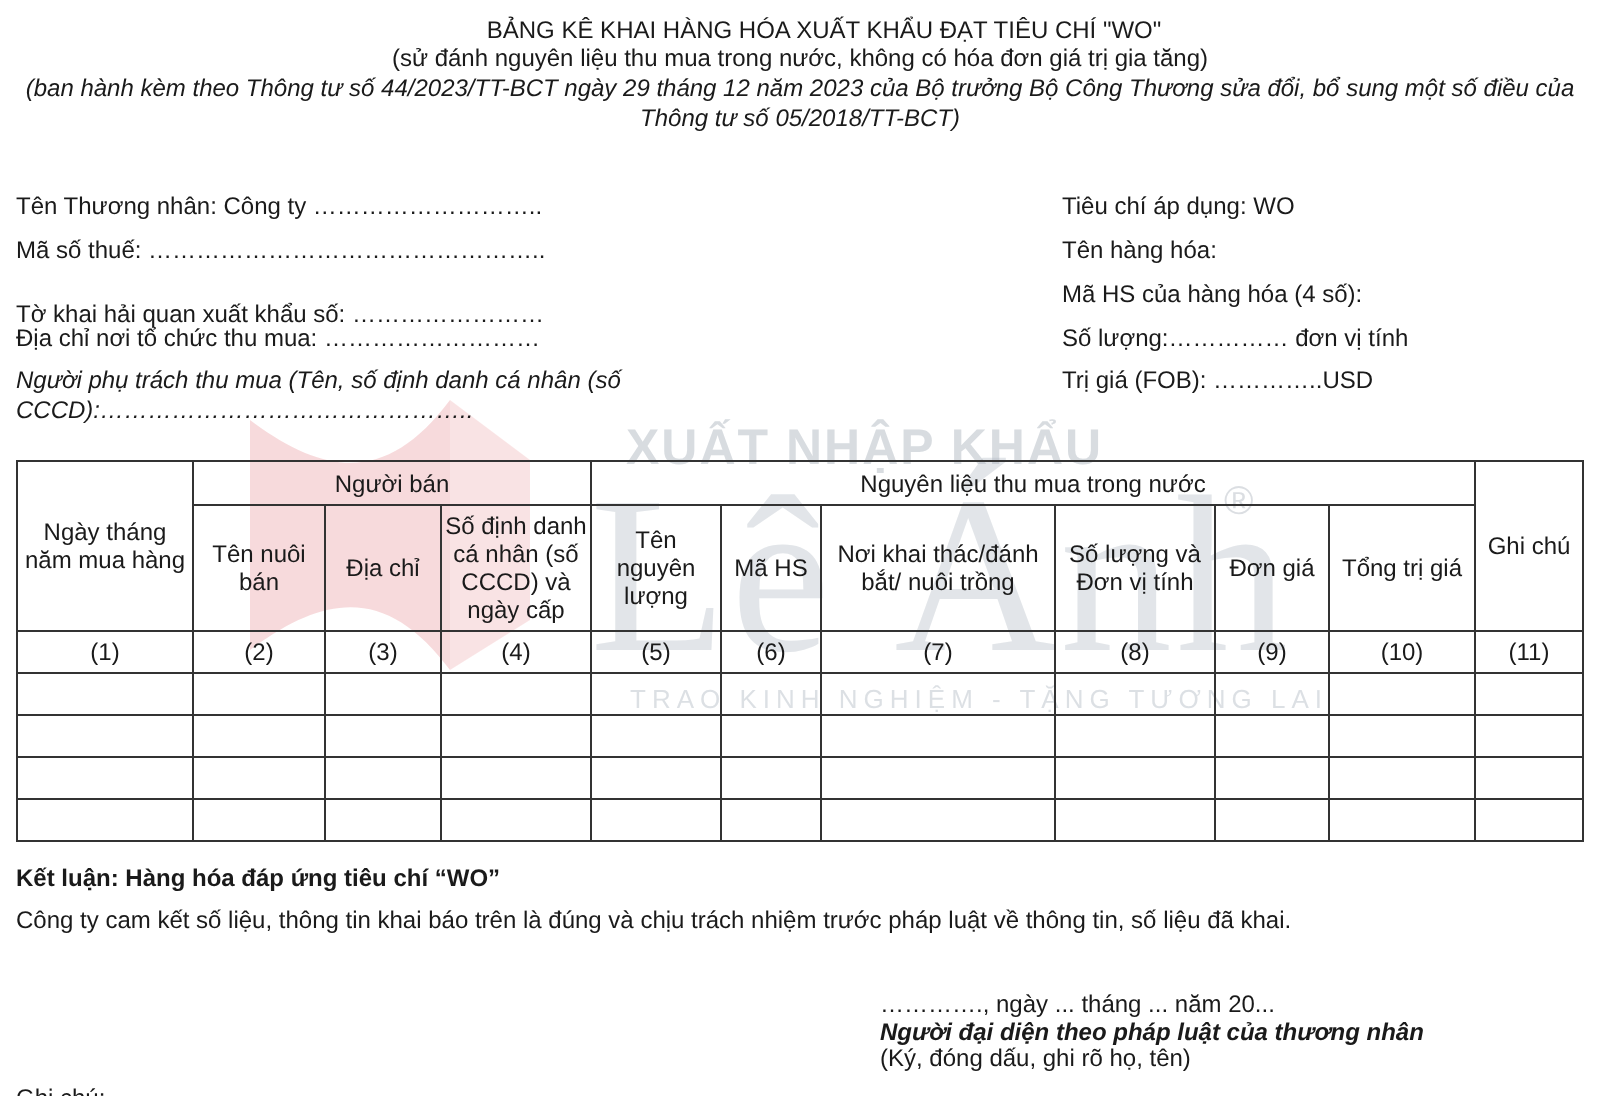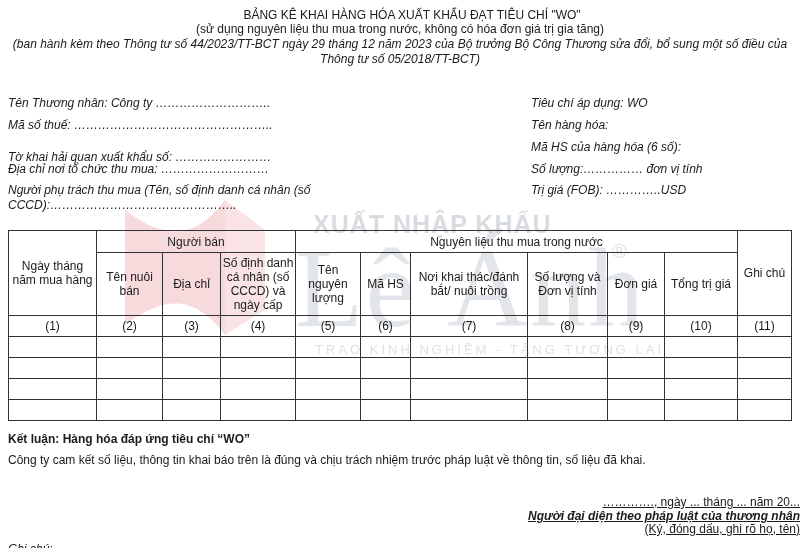--- a/index.html
+++ b/index.html
@@ -3,61 +3,61 @@
 <meta charset="utf-8">
 <style>
   html, body { margin: 0; padding: 0; background: #ffffff; }
   body { width: 800px; height: 548px; position: relative; overflow: hidden;
          font-family: "Liberation Sans", sans-serif; color: #1a1a1a; }
   .abs { position: absolute; }
   .center { left: 0; width: 800px; text-align: center; }
   .title { top: 8px; font-size: 12px; padding-left: 12px; }
   .subtitle { top: 22px; font-size: 12px; }
   .issued { top: 37px; font-size: 12px; font-style: italic; line-height: 15px; left: 4px; width: 792px; }
-  .field { font-size: 12px; font-style: italic; white-space: nowrap; }
+  .field { font-size: 12px; white-space: nowrap; }
   .fieldwrap { font-size: 12px; font-style: italic; line-height: 15px; width: 330px; }
 
   
   .wm-logo { left: 125px; top: 200px; width: 140px; height: 135px; opacity: 0.16; }
   .wm-xnk { left: 313px; top: 196px; font-size: 25px; color: #b9c0c8; letter-spacing: 1px; opacity: 0.55; font-weight: bold; margin-top: 14px; }
   .wm-le { left: 295px; top: 232px; font-size: 112px; font-family: "Liberation Serif", serif; color: #aeb7c1; opacity: 0.35; line-height: 1; letter-spacing: 2px; text-align: center;}
   .wm-reg { left: 612px; top: 240px; font-size: 20px; color: #b8bec6; opacity: 0.5; }
   .wm-slogan { left: 315px; top: 342px; font-size: 13px; color: #c6ccd3; letter-spacing: 3px; opacity: 0.6; }
 
   table.grid { position: absolute; left: 8px; top: 230px; border-collapse: collapse;
                font-size: 12px; table-layout: fixed; }
   table.grid td { border: 1px solid #333; text-align: center; vertical-align: middle;
                   padding: 0 1px; line-height: 14px; }
-  .sig { font-size: 12px; text-align: right; text-decoration: underline; }
+  .sig { font-size: 12px; text-align: left; }
 </style>
 </head>
 <body>
 
 <div class="abs center title">BẢNG KÊ KHAI HÀNG HÓA XUẤT KHẨU ĐẠT TIÊU CHÍ "WO"</div>
-<div class="abs center subtitle">(sử dụng nguyên liệu thu mua trong nước, không có hóa đơn giá trị gia tăng)</div>
+<div class="abs center subtitle">(sử đánh nguyên liệu thu mua trong nước, không có hóa đơn giá trị gia tăng)</div>
 <div class="abs center issued">(ban hành kèm theo Thông tư số 44/2023/TT-BCT ngày 29 tháng 12 năm 2023 của Bộ trưởng Bộ Công Thương sửa đổi, bổ sung một số điều của Thông tư số 05/2018/TT-BCT)</div>
 
 <svg class="abs wm-logo" viewBox="0 0 140 135">
   <path d="M0,10 C40,40 70,40 100,0 L100,135 C70,95 40,95 0,125 Z" fill="#d0202a"></path>
   <path d="M100,0 L140,30 L140,110 L100,135 Z" fill="#e05a60"></path>
 </svg>
 <div class="abs wm-xnk">XUẤT NHẬP KHẨU</div>
 <div class="abs wm-le">Lê Ánh</div>
 <div class="abs wm-reg">®</div>
 <div class="abs wm-slogan">TRAO KINH NGHIỆM - TẶNG TƯƠNG LAI</div>
 
 <div class="abs field" style="left:8px; top:96px;">Tên Thương nhân: Công ty ………………………..</div>
 <div class="abs field" style="left:8px; top:118px;">Mã số thuế: …………………………………………..</div>
 <div class="abs field" style="left:8px; top:138px;margin-top:12px;">Tờ khai hải quan xuất khẩu số: ……………………</div>
 <div class="abs field" style="left:8px; top:162px;">Địa chỉ nơi tổ chức thu mua: ………………………</div>
 <div class="abs fieldwrap" style="left:8px; top:183px;">Người phụ trách thu mua (Tên, số định danh cá nhân (số CCCD):………………………………………..</div>
 
 <div class="abs field" style="left:531px; top:96px;">Tiêu chí áp dụng: WO</div>
 <div class="abs field" style="left:531px; top:118px;text-align:right;">Tên hàng hóa:</div>
-<div class="abs field" style="left:531px; top:140px;">Mã HS của hàng hóa (6 số):</div>
+<div class="abs field" style="left:531px; top:140px;">Mã HS của hàng hóa (4 số):</div>
 <div class="abs field" style="left:531px; top:162px;">Số lượng:…………… đơn vị tính</div>
 <div class="abs field" style="left:531px; top:183px;">Trị giá (FOB): …………..USD</div>
 
 <table class="grid">
   <colgroup>
     <col style="width:88px">
       <col style="width:66px">
       <col style="width:58px">
       <col style="width:75px">
     <col style="width:65px">

